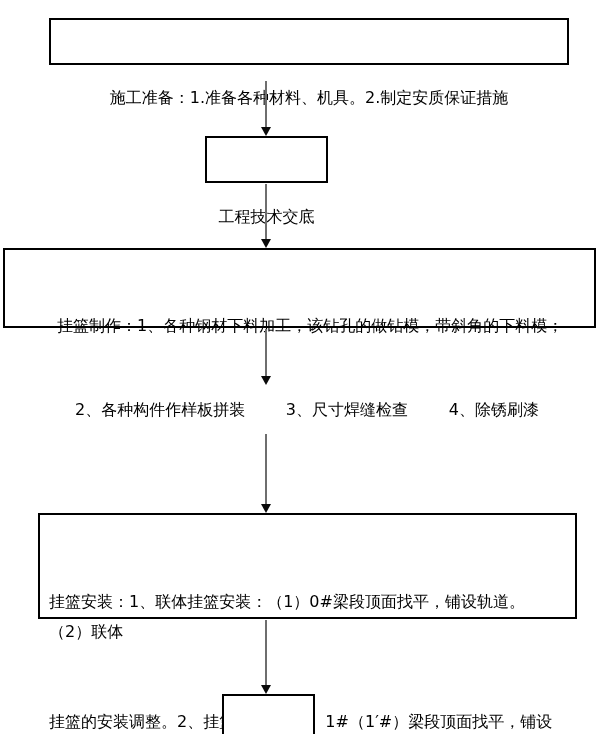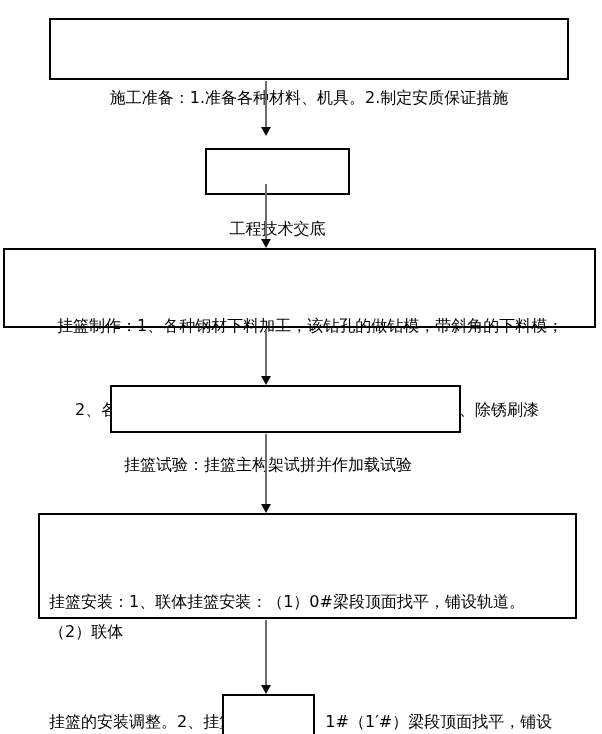--- a/index.html
+++ b/index.html
@@ -17,22 +17,22 @@
   }
   .flow-box {
     position: absolute;
     border: 2px solid #000000;
     background: #ffffff;
     box-sizing: border-box;
     font-size: 16px;
     line-height: 28px;
     white-space: pre-wrap;
   }
-  .box-1 { left: 49px;  top: 18px;  width: 520px; height: 62px;  text-align: center; padding-top: 8px; }
-  .box-2 { left: 205px; top: 136px; width: 145px; height: 47px;  text-align: center; padding-top: 9px; margin-top: 12px; }
+  .box-1 { left: 49px;  top: 18px;  width: 520px; height: 47px;  text-align: center; padding-top: 8px; }
+  .box-2 { left: 205px; top: 136px; width: 123px; height: 47px;  text-align: center; padding-top: 9px; }
   .box-3 { left: 3px;   top: 248px; width: 593px; height: 80px;  padding: 6px 0 0 10px; }
   .box-3 .l1 { padding-left: 42px; }
   .box-3 .l2 { padding-left: 60px; }
   .box-4 { left: 110px; top: 385px; width: 351px; height: 48px;  padding: 8px 10px 0 12px; }
   .box-5 { left: 38px;  top: 513px; width: 539px; height: 106px; padding: 12px 8px 0 9px; line-height: 30px; }
   .box-6 { left: 222px; top: 694px; width: 93px;  height: 48px;  text-align: center; padding-top: 9px; }
   .arrow {
     position: absolute;
     width: 12px;
   }
@@ -87,23 +87,20 @@
   <div class="flow-box box-3">
     <div class="l1">挂篮制作：1、各种钢材下料加工，该钻孔的做钻模，带斜角的下料模；</div>
     <div class="l2">2、各种构件作样板拼装        3、尺寸焊缝检查        4、除锈刷漆</div>
   </div>
 
   <div class="arrow a3">
     <div class="arrow-line"></div>
     <div class="arrow-head"></div>
   </div>
 
-  <div class="flow-box box-4">
-    <div>挂篮试验：挂篮主构架试拼并作加载试验</div>
-  </div>
 
   <div class="arrow a4">
     <div class="arrow-line"></div>
     <div class="arrow-head"></div>
   </div>
 
   <div class="flow-box box-5">
     <div>挂篮安装：1、联体挂篮安装：（1）0#梁段顶面找平，铺设轨道。（2）联体</div>
     <div>挂篮的安装调整。2、挂篮解体：（1）1#（1′#）梁段顶面找平，铺设轨道</div>
     

